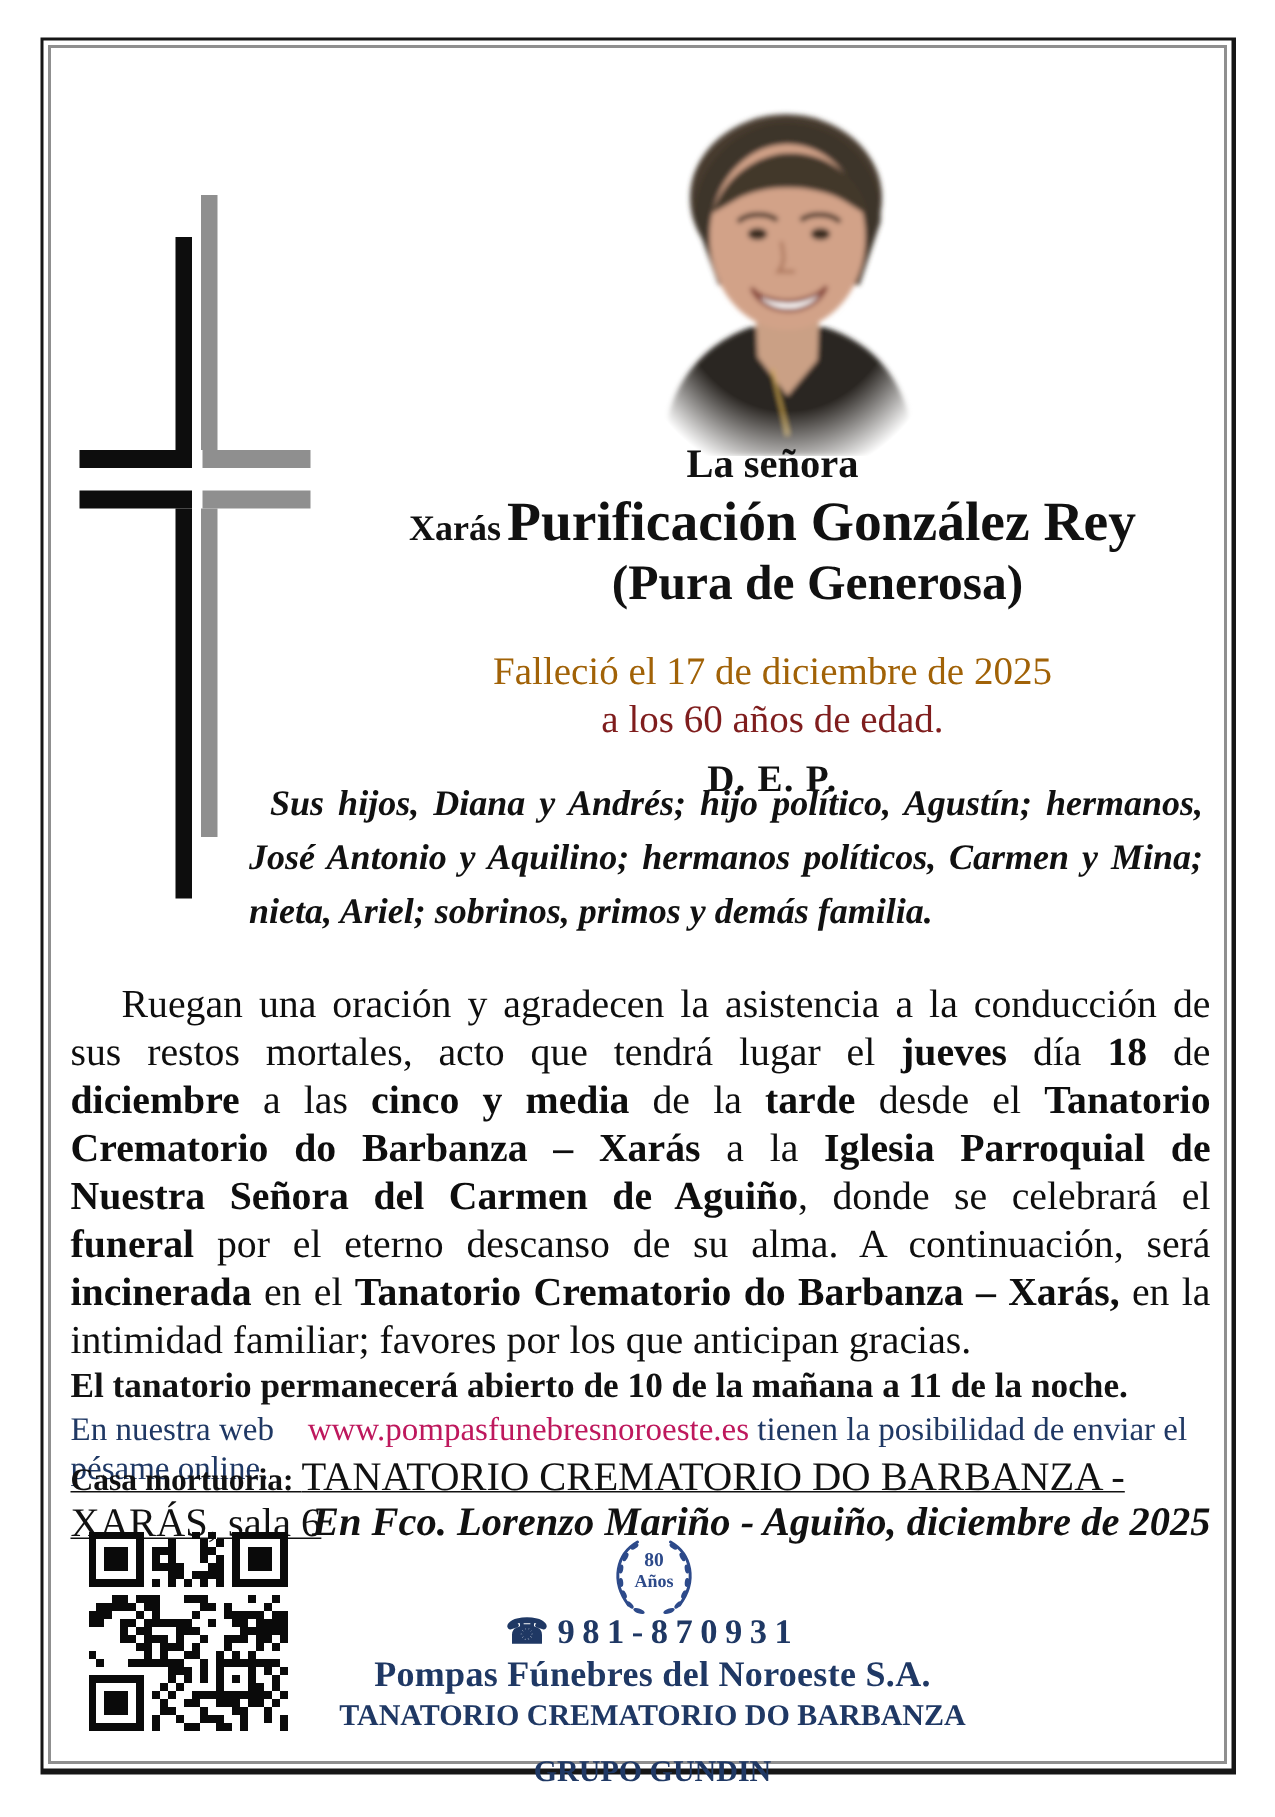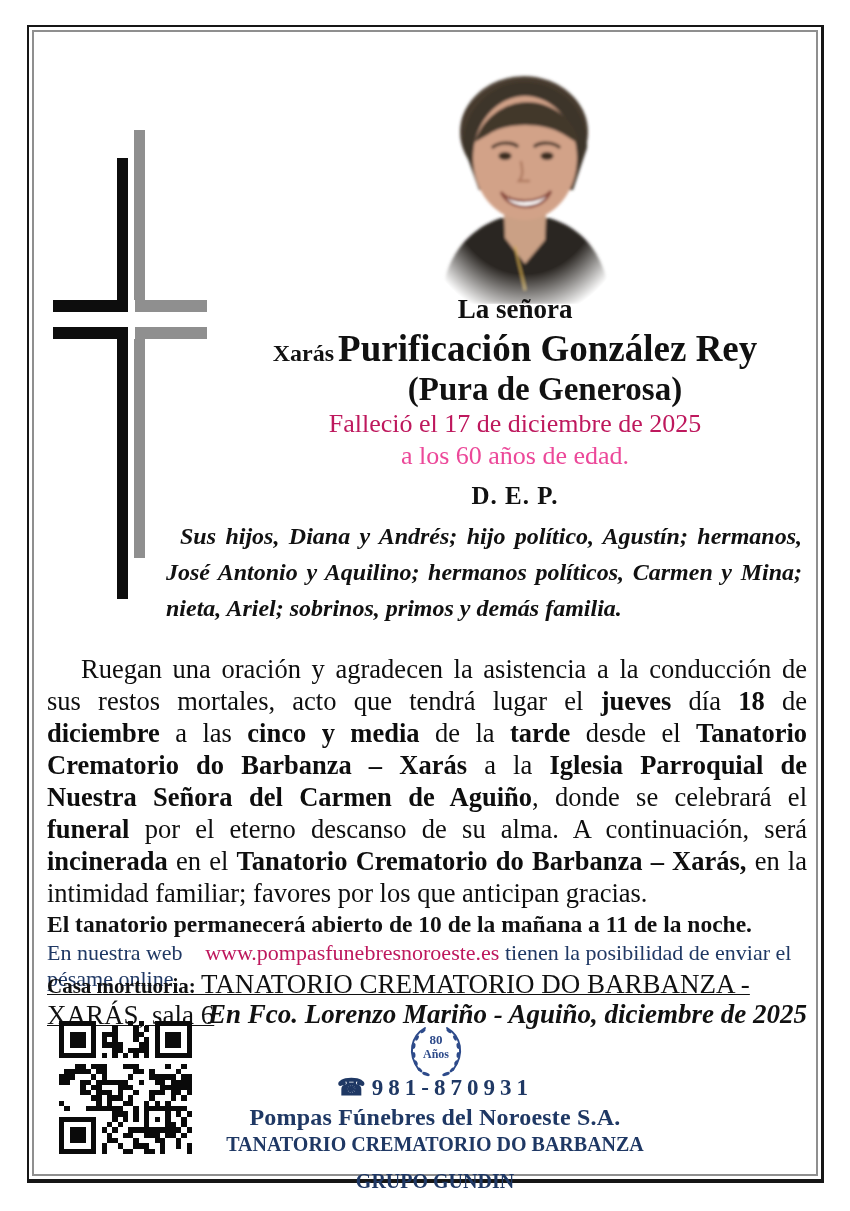--- a/index.html
+++ b/index.html
@@ -19,22 +19,22 @@
   .vignette{left:413px;top:40px;width:224px;height:274px;
     background:radial-gradient(ellipse at 50% 50%, rgba(255,255,255,0) 50%, #ffffff 74%);}
 
   
   .header{left:215px;top:294px;width:600px;text-align:center;line-height:1.15;}
   .lead{font-size:27px;font-weight:bold;}
   .nameline{margin-top:3px;}
   .honorific{font-size:24px;font-weight:bold;}
   .bigname{font-size:37px;font-weight:bold;}
   .nickname{font-size:33px;font-weight:bold;transform:translateX(30px);}
-  .death{font-size:26px;margin-top:0;color:#be185d;}
-  .age{font-size:26px;margin-top:3px;color:#ec4899;}
+  .death{font-size:26px;margin-top:24px;color:#a16207;}
+  .age{font-size:26px;margin-top:3px;color:#7f1d1d;}
   .rip{font-size:25px;font-weight:bold;margin-top:11px;letter-spacing:1px;}
 
   .family{left:166px;top:518px;width:636px;font-size:24px;line-height:36px;
     font-style:italic;font-weight:bold;text-align:justify;text-indent:14px;}
 
   .announce{left:47px;top:653px;width:760px;font-size:26.5px;line-height:32px;
     text-align:justify;text-indent:34px;color:#0e0e0e;}
 
   .hours{left:47px;top:911px;width:760px;font-size:23.5px;font-weight:bold;}
   .webline{left:47px;top:940px;width:760px;font-size:22px;color:#1f3864;}

